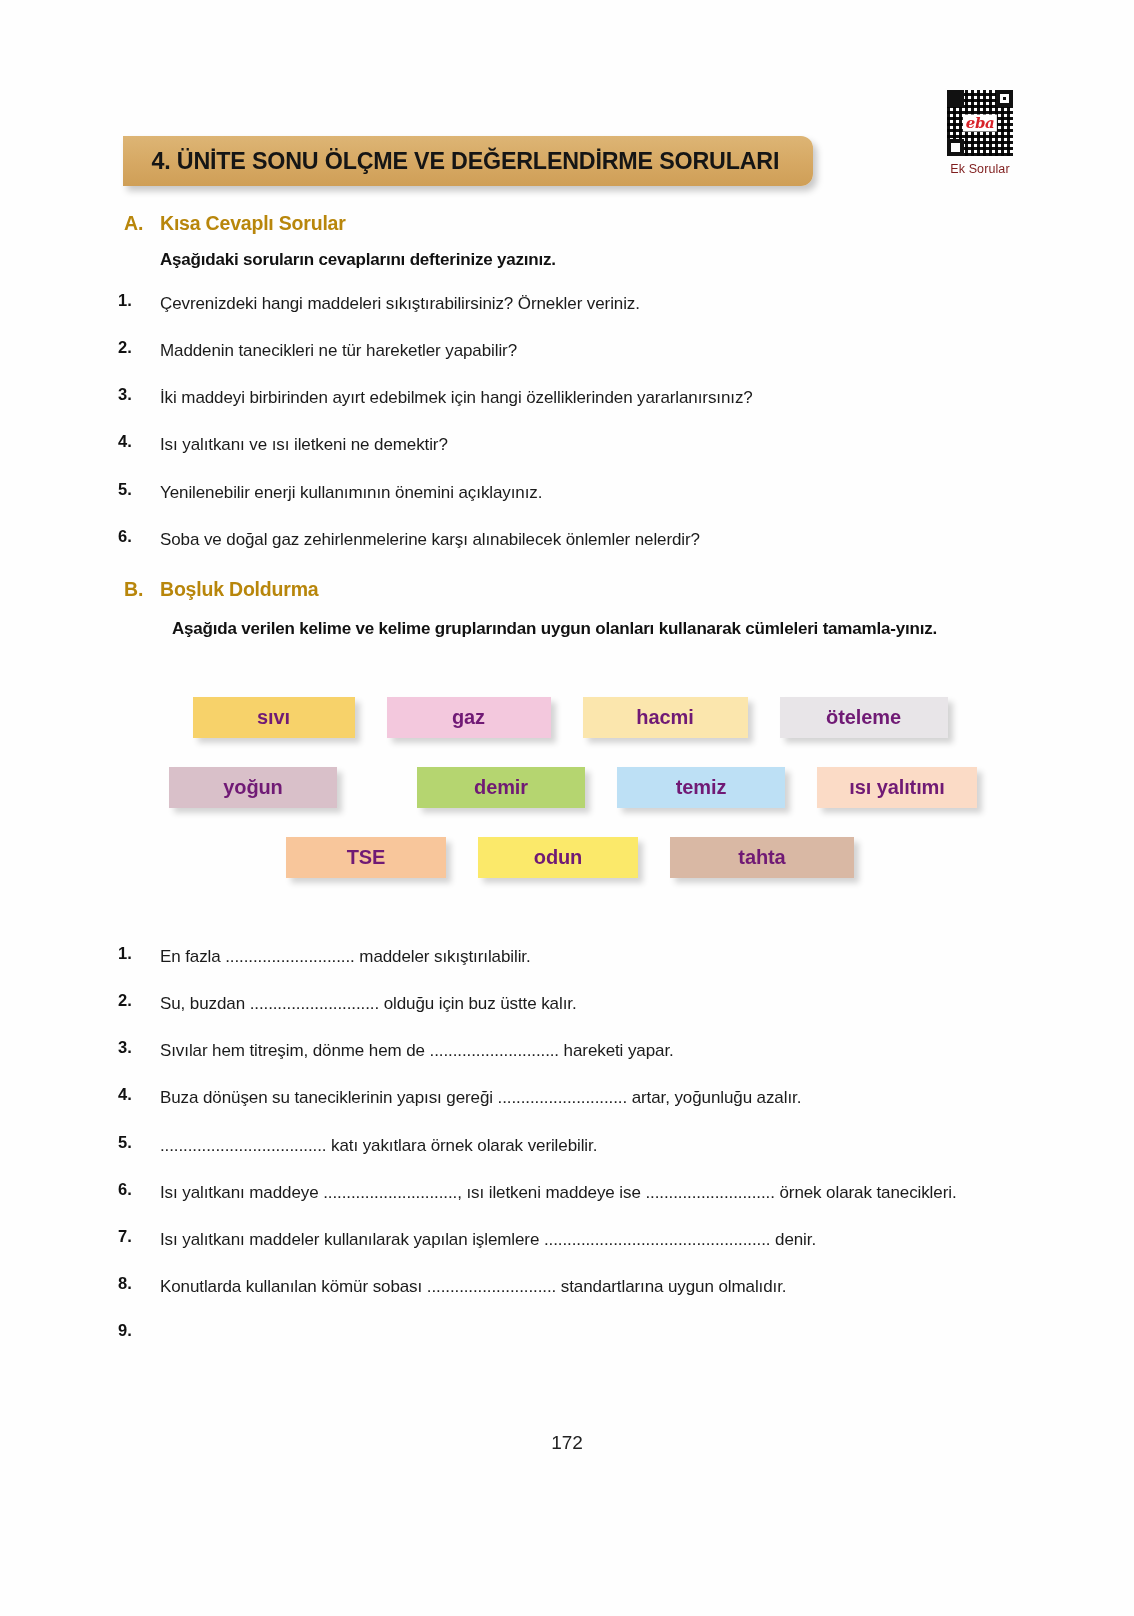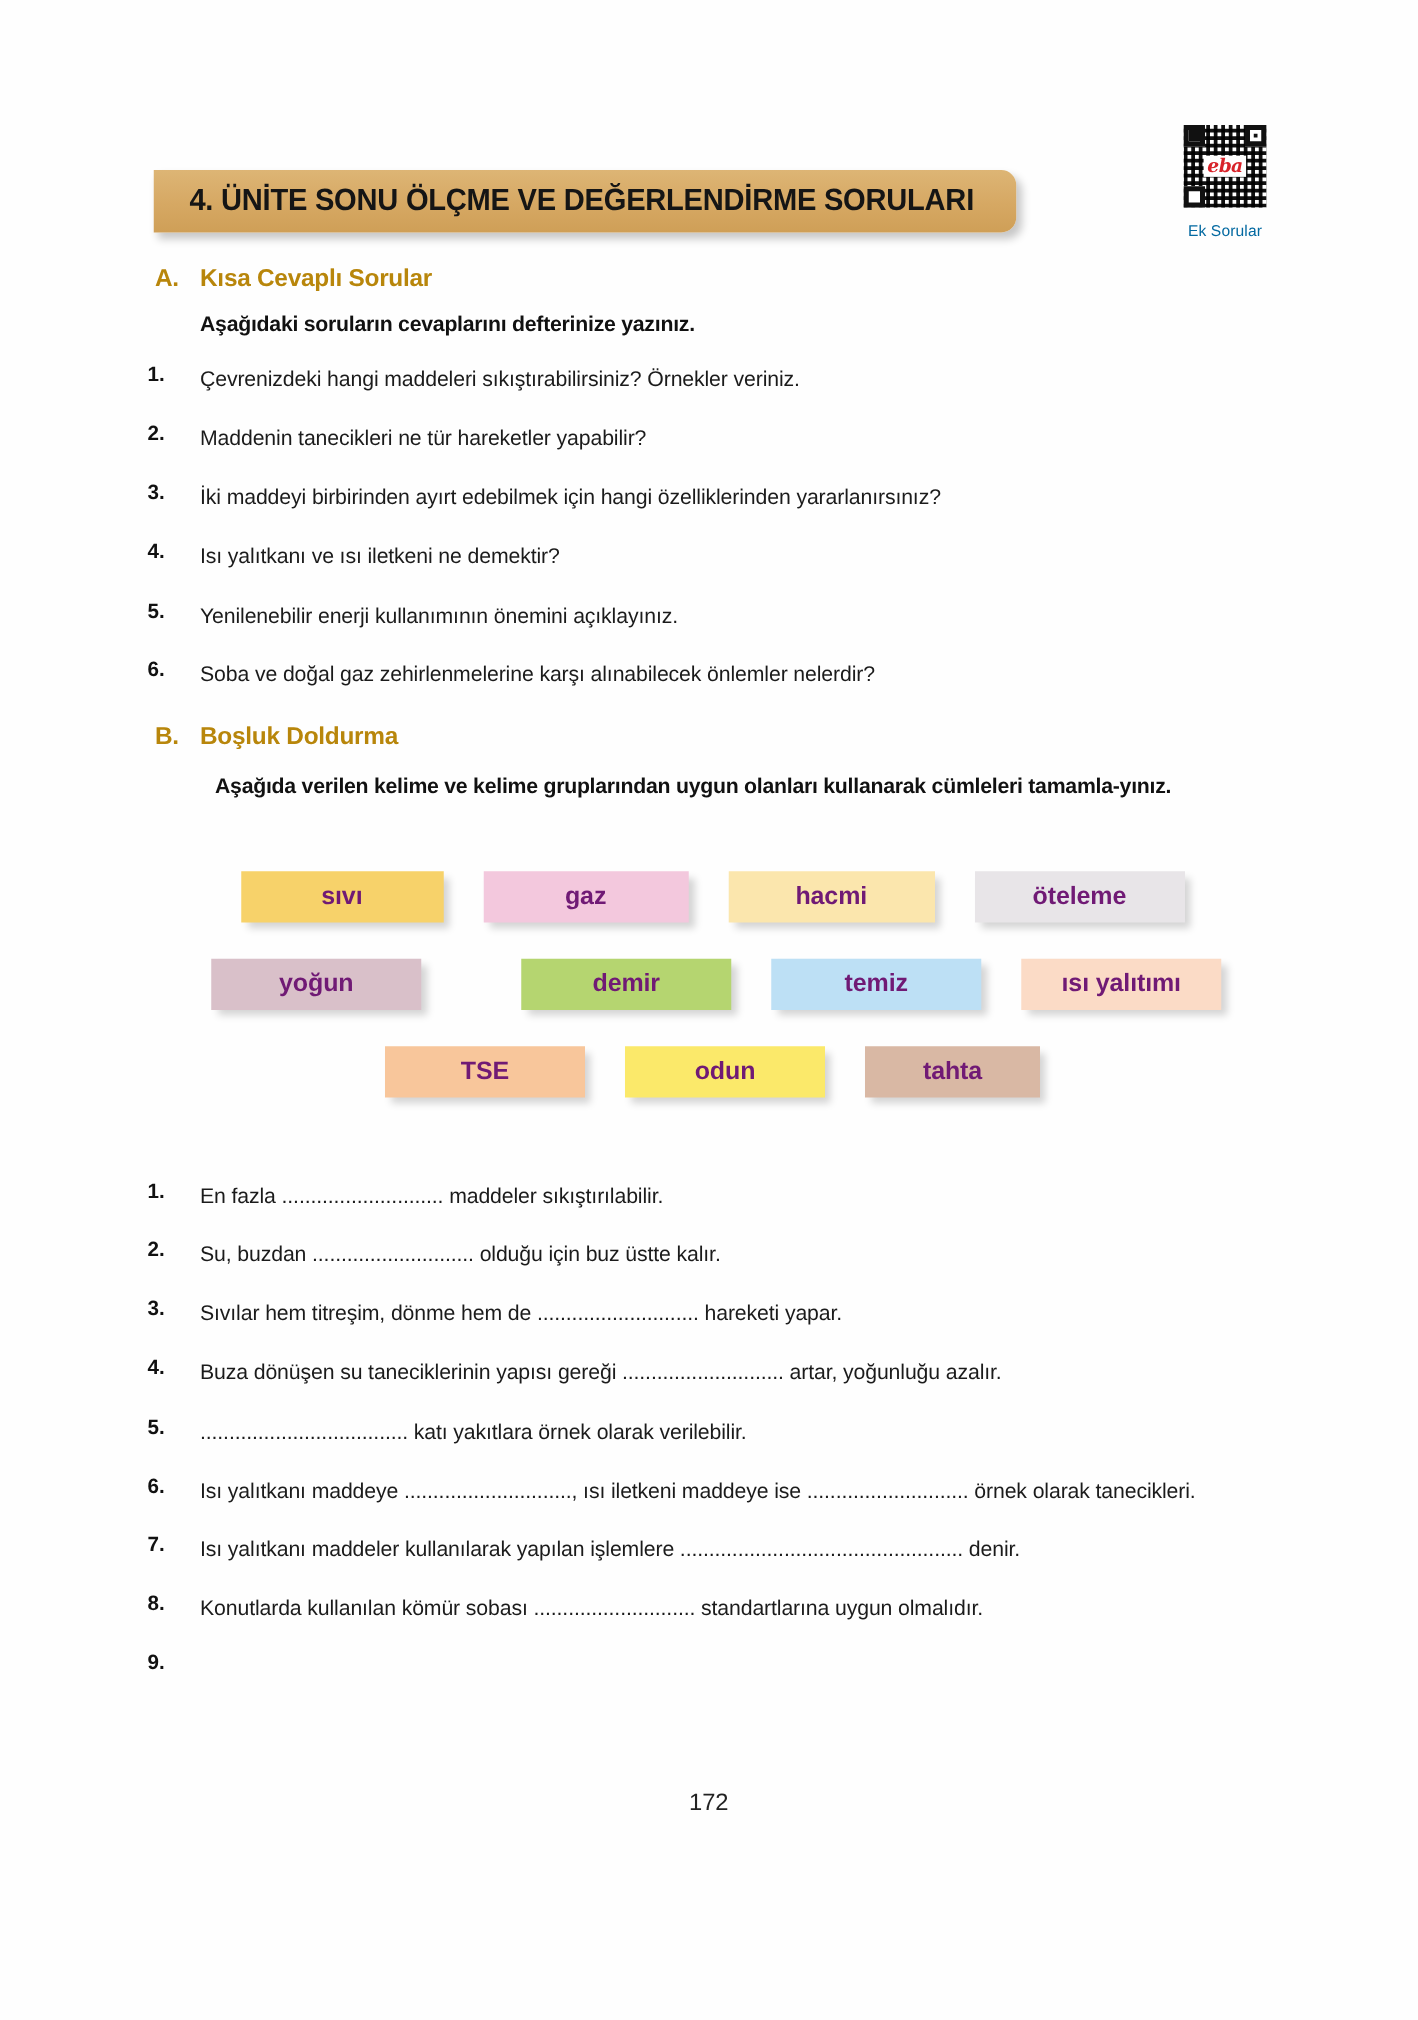--- a/index.html
+++ b/index.html
@@ -27,21 +27,21 @@
   .qr-block {
     position: absolute;
     top: 88px;
     left: 932px;
     width: 96px;
     text-align: center;
   }
   .qr-code {
     width: 66px;
     height: 66px;
-    margin: 12px auto;
+    margin: 2px auto;
     position: relative;
     background-color: #ffffff;
     background-image:
       repeating-linear-gradient(90deg, #111 0 3px, transparent 3px 6px),
       repeating-linear-gradient(0deg, #111 0 3px, transparent 3px 6px);
     background-size: 6px 6px, 6px 6px;
     background-blend-mode: multiply;
   }
   .qr-code::before,
   .qr-code::after {
@@ -81,21 +81,21 @@
     font-style: italic;
     font-weight: bold;
     font-size: 15px;
     color: #d8232a;
     line-height: 1;
     letter-spacing: -0.5px;
   }
   .qr-caption {
     margin-top: 6px;
     font-size: 12.5px;
-    color: #0369a1;
+    color: #7f1d1d;
     letter-spacing: 0.1px;
   }
 
   
   .banner {
     position: absolute;
     top: 136px;
     left: 123px;
     width: 690px;
     height: 50px;
@@ -261,21 +261,21 @@
       </div>
       <div class="wb-row r2">
         <div class="chip" style="background: rgb(217, 192, 201); width: 168px;">yoğun</div>
         <div class="chip" style="background: rgb(181, 213, 112); width: 168px; margin-left: 48px;">demir</div>
         <div class="chip" style="background: rgb(189, 224, 245); width: 168px;">temiz</div>
         <div class="chip" style="background: rgb(251, 219, 198); width: 160px;">ısı yalıtımı</div>
       </div>
       <div class="wb-row r3">
         <div class="chip" style="background: rgb(248, 198, 155); width: 160px;">TSE</div>
         <div class="chip" style="background: rgb(251, 233, 106); width: 160px;">odun</div>
-        <div class="chip" style="background: rgb(217, 184, 164); width: 140px;">tahta</div>
+        <div class="chip" style="background: rgb(217, 184, 164); width: 184px;">tahta</div>
       </div>
     </div>
 
   <div class="q-list" id="list-b" style="top:944px;">
       <div class="q-row">
         <div class="q-num">1.</div>
         <div class="q-text">En fazla ............................ maddeler sıkıştırılabilir.</div>
       </div>
       <div class="q-row">
         <div class="q-num">2.</div>

